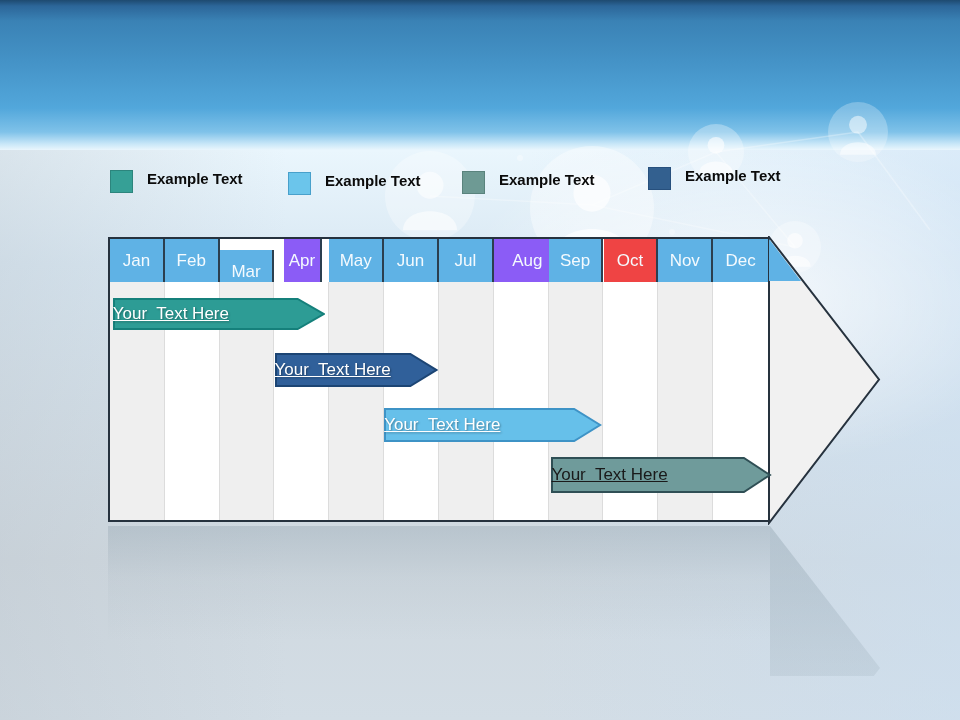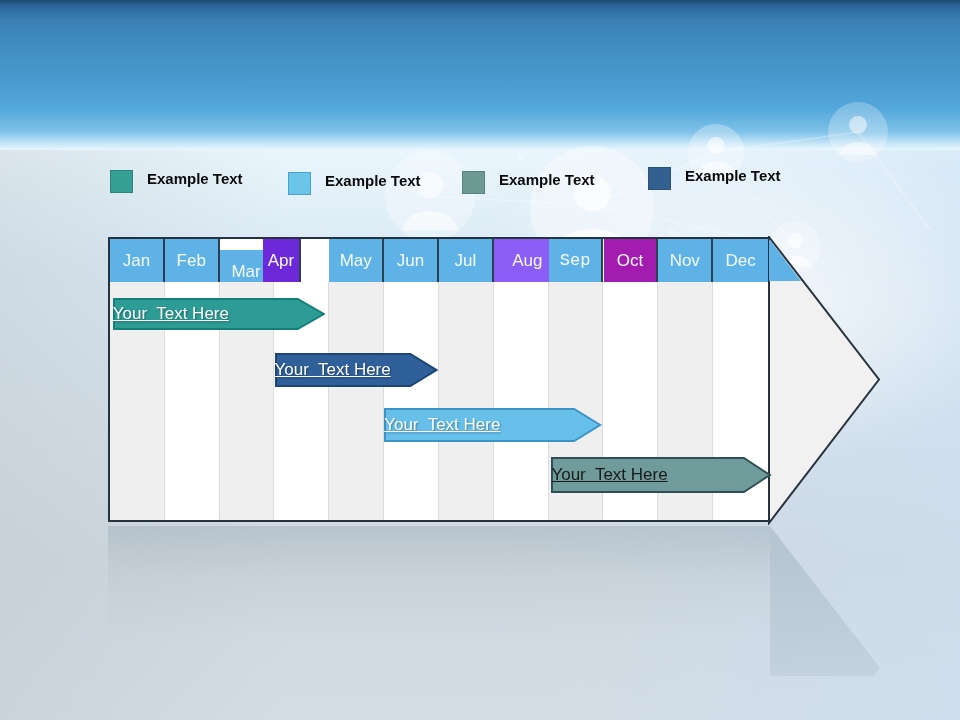--- a/index.html
+++ b/index.html
@@ -137,33 +137,33 @@
     </div>
 
   <div class="chart">
     <div class="tbody" id="tbody">
         <div class="m-cell sep" style="left: 0px; width: 54.8333px; background: rgb(95, 178, 229);">Jan</div>
         <div class="m-col sep" style="left: 0px; width: 54.8333px; background: rgb(239, 239, 239);"></div>
         <div class="m-cell sep" style="left: 54.8333px; width: 54.8333px; background: rgb(95, 178, 229);">Feb</div>
         <div class="m-col sep" style="left: 54.8333px; width: 54.8333px; background: rgb(255, 255, 255);"></div>
         <div class="m-cell sep" style="left: 109.667px; width: 54.8333px; background: rgb(95, 178, 229); margin-top: 11px;">Mar</div>
         <div class="m-col sep" style="left: 109.667px; width: 54.8333px; background: rgb(239, 239, 239);"></div>
-        <div class="m-cell sep" style="left: 153px; width: 38px; background: #6d28d9;">Apr</div>
+        <div class="m-cell sep" style="left: 174px; width: 38px; background: #8b5cf6;">Apr</div>
         <div class="m-col sep" style="left: 164.5px; width: 54.8333px; background: rgb(255, 255, 255);"></div>
         <div class="m-cell sep" style="left: 219.333px; width: 54.8333px; background: rgb(95, 178, 229);">May</div>
         <div class="m-col sep" style="left: 219.333px; width: 54.8333px; background: rgb(239, 239, 239);"></div>
         <div class="m-cell sep" style="left: 274.167px; width: 54.8333px; background: rgb(95, 178, 229);">Jun</div>
         <div class="m-col sep" style="left: 274.167px; width: 54.8333px; background: rgb(255, 255, 255);"></div>
         <div class="m-cell sep" style="left: 329px; width: 54.8333px; background: rgb(95, 178, 229);">Jul</div>
         <div class="m-col sep" style="left: 329px; width: 54.8333px; background: rgb(239, 239, 239);"></div>
         <div class="m-cell sep" style="left: 383.833px; width: 69px; background: #8b5cf6;">Aug</div>
         <div class="m-col sep" style="left: 383.833px; width: 54.8333px; background: rgb(255, 255, 255);"></div>
-        <div class="m-cell sep" style="left: 438.667px; width: 54.8333px; background: rgb(95, 178, 229); font-family: Liberation Mono, monospace;">Sep</div>
+        <div class="m-cell sep" style="left: 438.667px; width: 54.8333px; background: rgb(95, 178, 229);">Sep</div>
         <div class="m-col sep" style="left: 438.667px; width: 54.8333px; background: rgb(239, 239, 239);"></div>
-        <div class="m-cell sep" style="left: 493.5px; width: 54.8333px; background: #a21caf;">Oct</div>
+        <div class="m-cell sep" style="left: 493.5px; width: 54.8333px; background: #ef4444;">Oct</div>
         <div class="m-col sep" style="left: 493.5px; width: 54.8333px; background: rgb(255, 255, 255);"></div>
         <div class="m-cell sep" style="left: 548.333px; width: 54.8333px; background: rgb(95, 178, 229);">Nov</div>
         <div class="m-col sep" style="left: 548.333px; width: 54.8333px; background: rgb(239, 239, 239);"></div>
         <div class="m-cell" style="left: 603.167px; width: 54.8333px; background: rgb(95, 178, 229);">Dec</div>
         <div class="m-col" style="left: 603.167px; width: 54.8333px; background: rgb(255, 255, 255);"></div>
       </div>
     <svg class="arrow-head" width="114" height="289" viewBox="0 0 114 289">
       <polygon points="1,1 111,143.5 1,287" fill="#F1F1F1" stroke="#26323E" stroke-width="2"></polygon>
       <polygon id="head-wedge" points="1,3 33,45 1,45" fill="#5FB2E5"></polygon>
     </svg>

